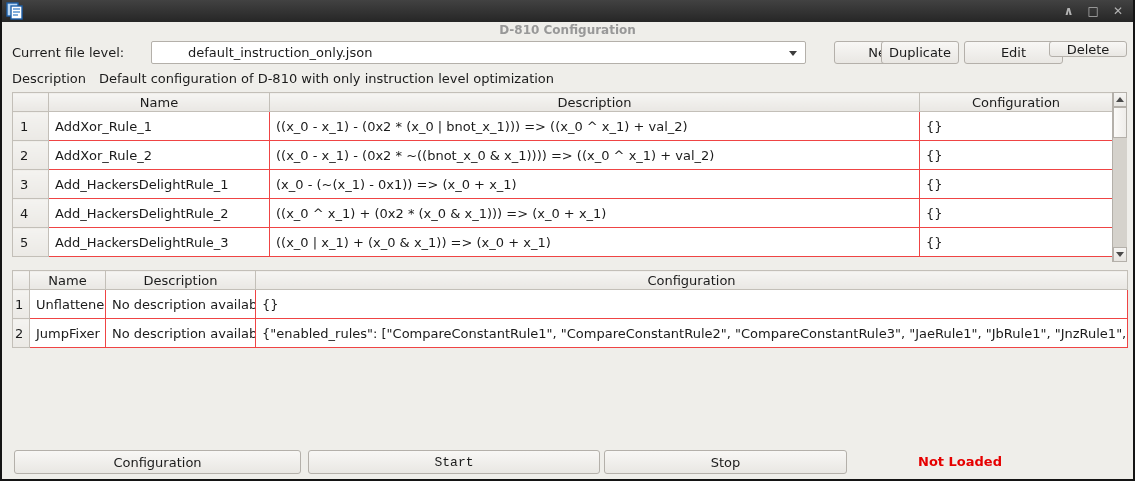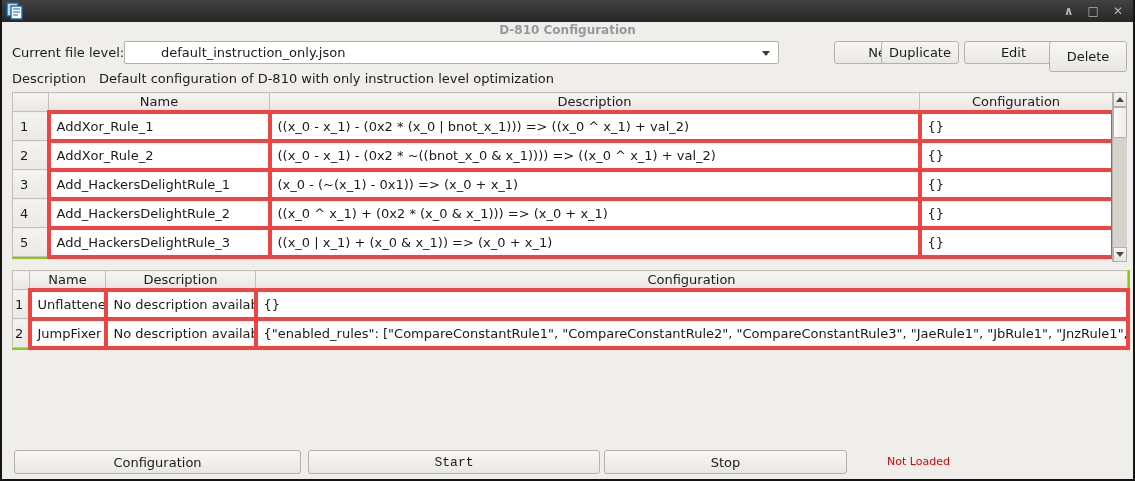--- a/index.html
+++ b/index.html
@@ -70,21 +70,21 @@
     background: #84cc16;
   }
   table.grid th {
     background: linear-gradient(#f6f5f3, #e9e7e3);
     border: 1px solid #c3bfb8;
     font-weight: normal; height: 19px;
     overflow: hidden; white-space: nowrap;
   }
   table.grid td {
     background: #ffffff;
-    border: 4px solid #ef4444;
+    border: 1px solid #ef4444;
     height: 29px; padding: 0 6px;
     overflow: hidden; white-space: nowrap;
     text-overflow: clip;
   }
   table.grid td.num {
     background: linear-gradient(#f4f3f0, #ebe9e5);
     border: 1px solid #c3bfb8;
     padding-left: 7px;
   }
 
@@ -102,21 +102,21 @@
   }
   .tri-up { width: 0; height: 0; border-left: 4px solid transparent; border-right: 4px solid transparent; border-bottom: 5px solid #4a4a4a; }
   .tri-down { width: 0; height: 0; border-left: 4px solid transparent; border-right: 4px solid transparent; border-top: 5px solid #4a4a4a; }
   .sb-track { flex: 1; position: relative; }
   .sb-thumb {
     position: absolute; top: 0; left: 0; right: 0; height: 31px;
     background: linear-gradient(90deg,#fbfaf8,#efedea);
     border: 1px solid #b4b0aa;
   }
 
-  .status-text { font-size: 11px; font-weight: normal; line-height: 24px; }
+  .status-text { font-size: 13px; font-weight: bold; line-height: 24px; margin-left: 31px; }
 </style>
 </head>
 <body>
 
 <div class="window">
 
   <div class="titlebar">
     <span class="app-icon">
       <svg width="20" height="20" viewBox="0 0 20 20">
         <rect x="2" y="2" width="11" height="13" fill="#bcd9f5" stroke="#1d5fa8" stroke-width="1.4"></rect>
@@ -128,28 +128,28 @@
     </span>
     <span class="win-title">D-810 Configuration</span>
     <span class="win-controls">
       <span>∧</span>
       <span>□</span>
       <span>✕</span>
     </span>
   </div>
 
   <div class="abs label" style="left:10px; top:41px;">Current file level:</div>
-  <div class="abs combo" style="left:122px; top:41px; width:655px; height:23px;padding-left:36px;">
+  <div class="abs combo" style="left:149px; top:41px; width:655px; height:23px;padding-left:36px;">
     <span>default_instruction_only.json</span>
     <span class="combo-arrow"></span>
   </div>
   <div class="abs btn" style="left:832px; top:41px; width:81px; height:23px;padding-left:16px;">New</div>
   <div class="abs btn" style="left:879px; top:41px; width:78px; height:23px;">Duplicate</div>
   <div class="abs btn" style="left:962px; top:41px; width:99px; height:23px;">Edit</div>
-  <div class="abs btn" style="left:1047px; top:41px; width:78px; height:31px;">Delete</div>
+  <div class="abs btn" style="left:1047px; top:41px; width:78px; height:16px;">Delete</div>
 
   <div class="abs label" style="left:10px; top:67px;">Description</div>
   <div class="abs label" style="left:97px; top:67px;text-align:right;">Default configuration of D-810 with only instruction level optimization</div>
 
   <div class="abs" style="left:10px; top:92px; width:1115px; height:170px; position:absolute;">
     <table class="grid" style="width:1100px;">
       <colgroup>
           <col style="width:36px">
           <col style="width:221px">
           <col style="width:650px">

